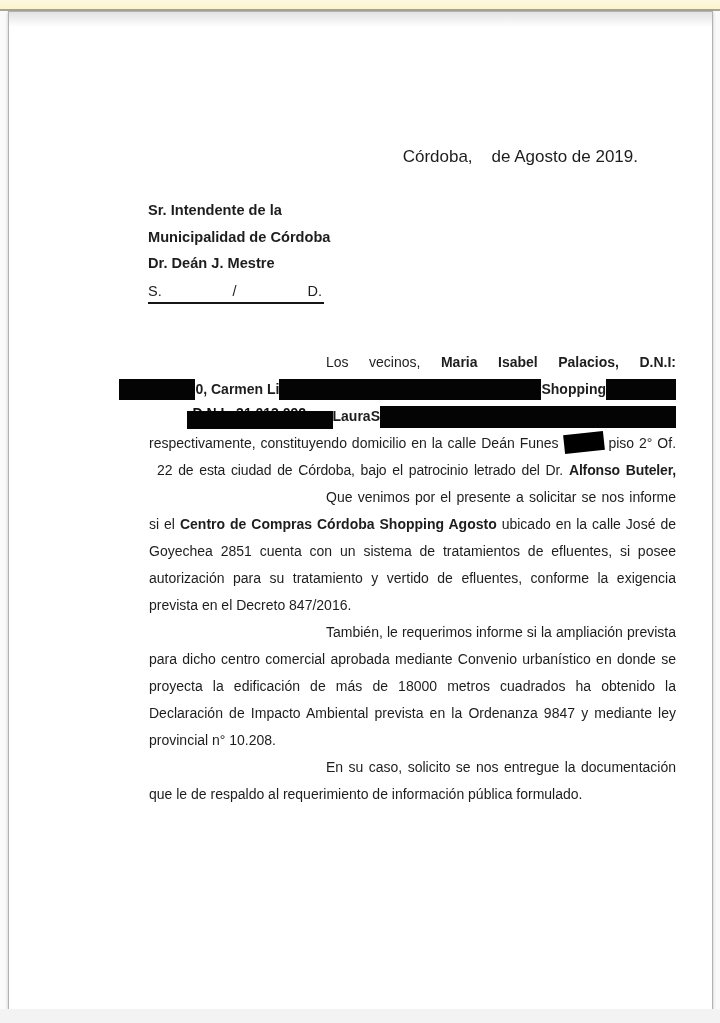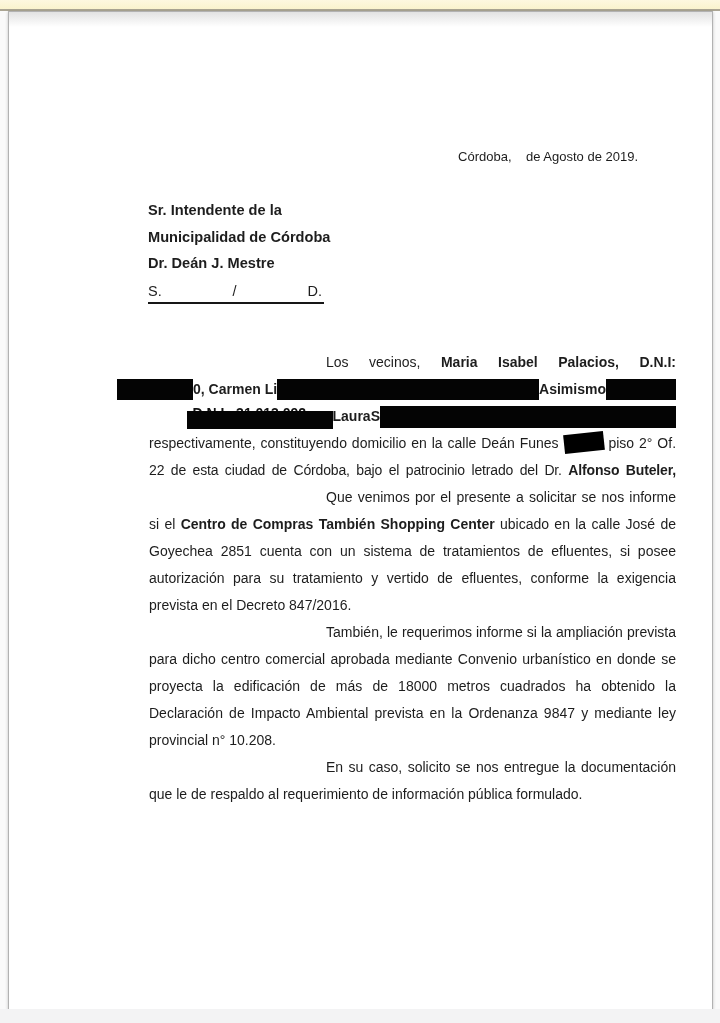--- a/index.html
+++ b/index.html
@@ -32,21 +32,21 @@
     box-shadow:0 1px 3px rgba(0,0,0,.22);
   }
   .page::before{
     content:"";position:absolute;top:0;left:0;right:0;height:15px;
     background:linear-gradient(rgba(110,110,110,.20),rgba(255,255,255,0));
     pointer-events:none;
   }
 
   .date{
     position:absolute;top:135px;right:74px;
-    font-size:13px;line-height:20px;
+    font-size:17px;line-height:20px;
   }
   .date span{white-space:pre;}
 
   .addr{
     position:absolute;left:139px;top:185px;
     font-size:14.6px;font-weight:bold;
   }
   .addr .al{height:26.5px;line-height:26.5px;}
   .salutation{
     margin-top:4px;width:174px;height:21px;line-height:21px;
@@ -60,21 +60,21 @@
     position:absolute;left:140px;top:337px;width:527px;
     font-size:14px;line-height:27px;
     text-align:justify;
   }
   .bodytext p{margin:0;text-indent:177px;}
   .b{font-weight:bold;}
 
   .l{height:27px;line-height:27px;}
   .jl{text-align:justify;text-align-last:justify;}
   .l1{text-indent:177px;}
-  .tight{letter-spacing:-0.15px;}
+  .tight{letter-spacing:-0.15px;margin-left:8px;}
 
   
   .rline{display:flex;justify-content:flex-end;align-items:center;height:27px;}
   .rline .b{white-space:pre;}
   .rbox{background:#040404;flex:none;}
   .box-a{width:76px;height:21px;margin-left:-33px;}
   .box-b{width:262px;height:21px;}
   .box-c{width:70px;height:21px;}
   .box-d{width:296px;height:22px;}
 
@@ -117,40 +117,40 @@
     </div>
 
     <div class="bodytext">
 
       <div class="l jl l1"><span>Los vecinos, </span><span class="b">Maria Isabel Palacios, D.N.I:</span></div>
 
       <div class="rline">
         <div class="rbox box-a"></div>
         <span class="b">0, Carmen Li</span>
         <div class="rbox box-b"></div>
-        <span class="b">Asimismo</span>
+        <span class="b">Shopping</span>
         <div class="rbox box-c"></div>
       </div>
 
       <div class="rline">
         <div class="peek">
           <span class="peek-text">D.N.I.  31.013.092</span>
           <span class="peek-cover"></span>
         </div>
         <span class="b">Laura</span>
         <span class="b">S</span>
         <div class="rbox box-d"></div>
       </div>
 
       <div class="l jl"><span>respectivamente, constituyendo domicilio en la calle Deán Funes</span> <span class="minibox"></span> <span>piso 2° Of.</span></div>
 
       <div class="l jl tight"><span>22 de esta ciudad de Córdoba, bajo el patrocinio letrado del Dr. </span><span class="b">Alfonso Buteler,</span></div>
 
 
-      <p><span>Que venimos por el presente a solicitar se nos informe si el </span><span class="b">Centro de Compras También Shopping Center</span><span> ubicado en la calle José de Goyechea 2851 cuenta con un sistema de tratamientos de efluentes, si posee autorización para su tratamiento y vertido de efluentes, conforme la exigencia prevista en el Decreto 847/2016.</span></p>
+      <p><span>Que venimos por el presente a solicitar se nos informe si el </span><span class="b">Centro de Compras Córdoba Shopping Agosto</span><span> ubicado en la calle José de Goyechea 2851 cuenta con un sistema de tratamientos de efluentes, si posee autorización para su tratamiento y vertido de efluentes, conforme la exigencia prevista en el Decreto 847/2016.</span></p>
 
       <p>También, le requerimos informe si la ampliación prevista para dicho centro comercial aprobada mediante Convenio urbanístico en donde se proyecta la edificación de más de 18000 metros cuadrados ha obtenido la Declaración de Impacto Ambiental prevista en la Ordenanza 9847 y mediante ley provincial n° 10.208.</p>
 
 
       <p>En su caso, solicito se nos entregue la documentación que le de respaldo al requerimiento de información pública formulado.</p>
 
     </div>
   </div>
 
   <div class="bottom-strip"></div>

